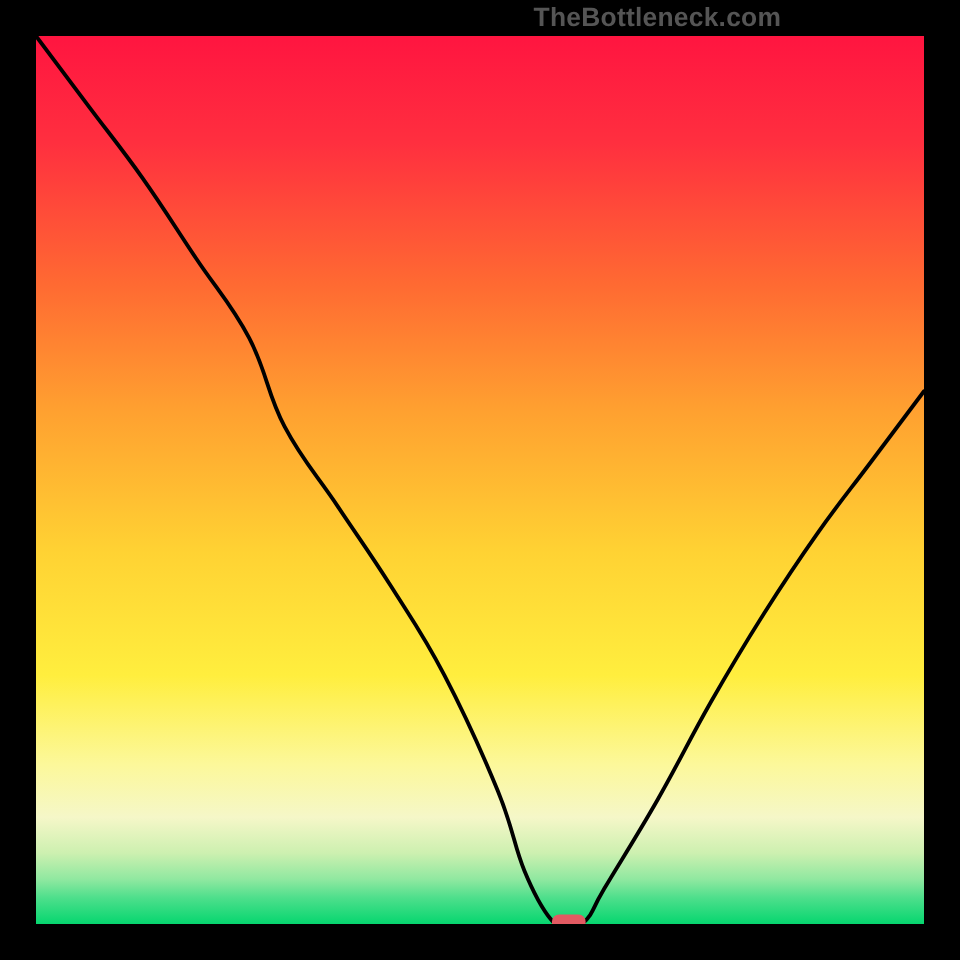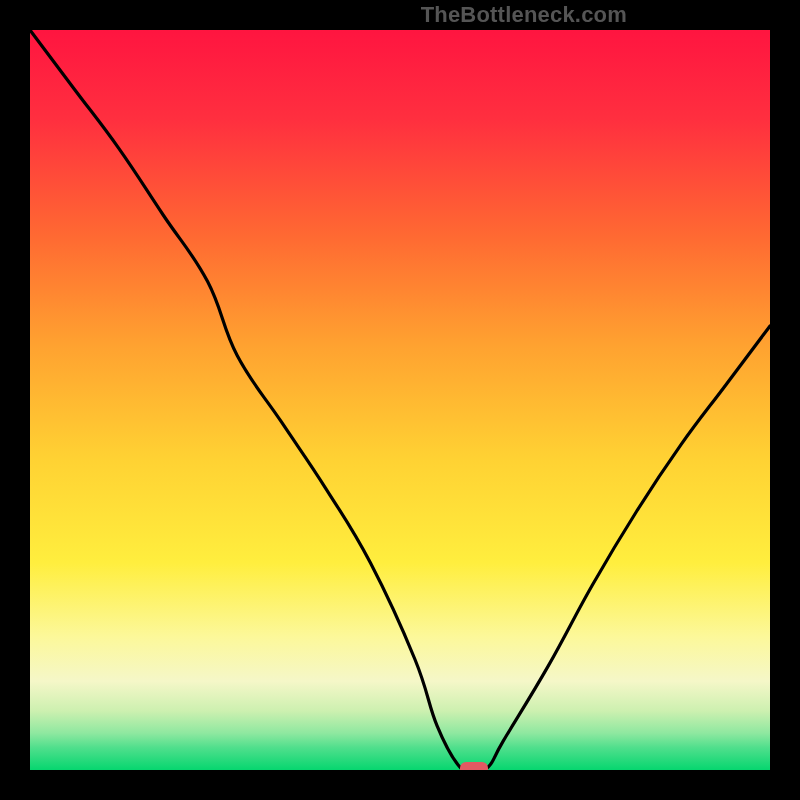--- a/index.html
+++ b/index.html
@@ -9,20 +9,21 @@
     height: 800px;
     background: #000;
     overflow: hidden;
     font-family: Arial, Helvetica, sans-serif;
   }
   .frame {
     position: relative;
     width: 635px;
     height: 800px;
     background: #fca5a5;
+    padding-left: 24px;
   }
   .watermark {
     position: absolute;
     top: 2px;
     right: 8px;
     color: #555;
     font-size: 22px;
     font-weight: 600;
     letter-spacing: 0.2px;
     z-index: 10;

